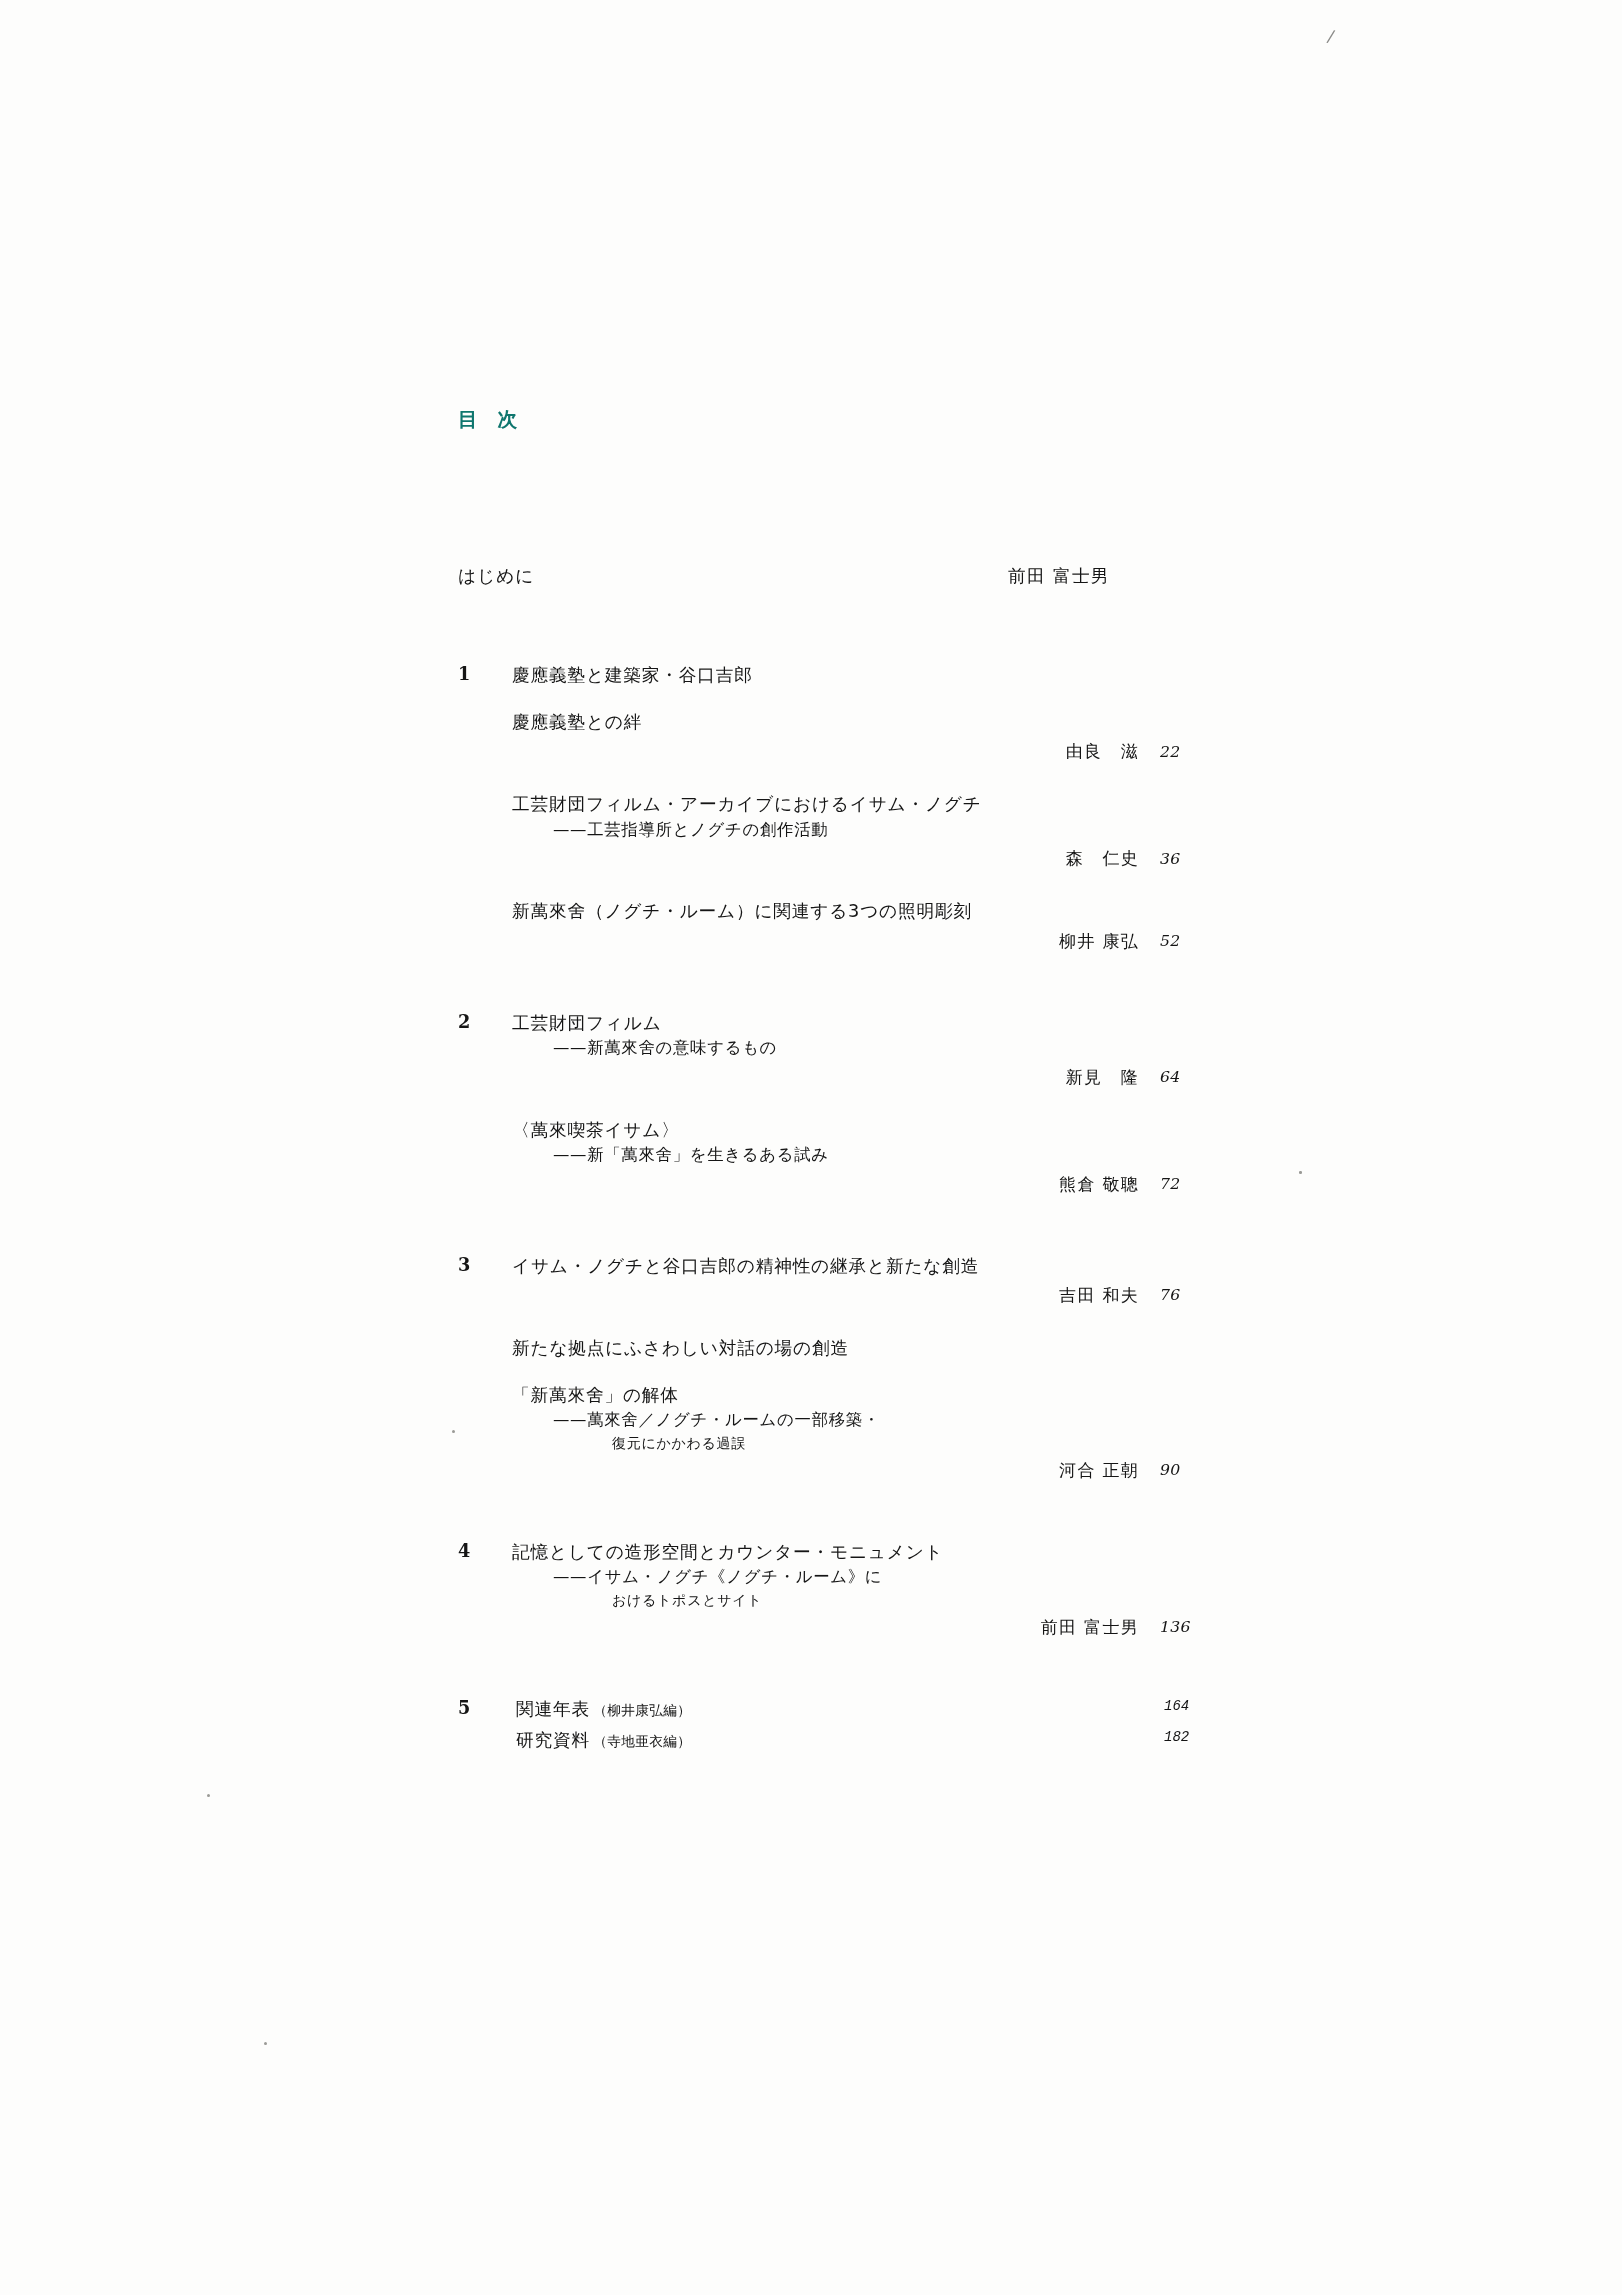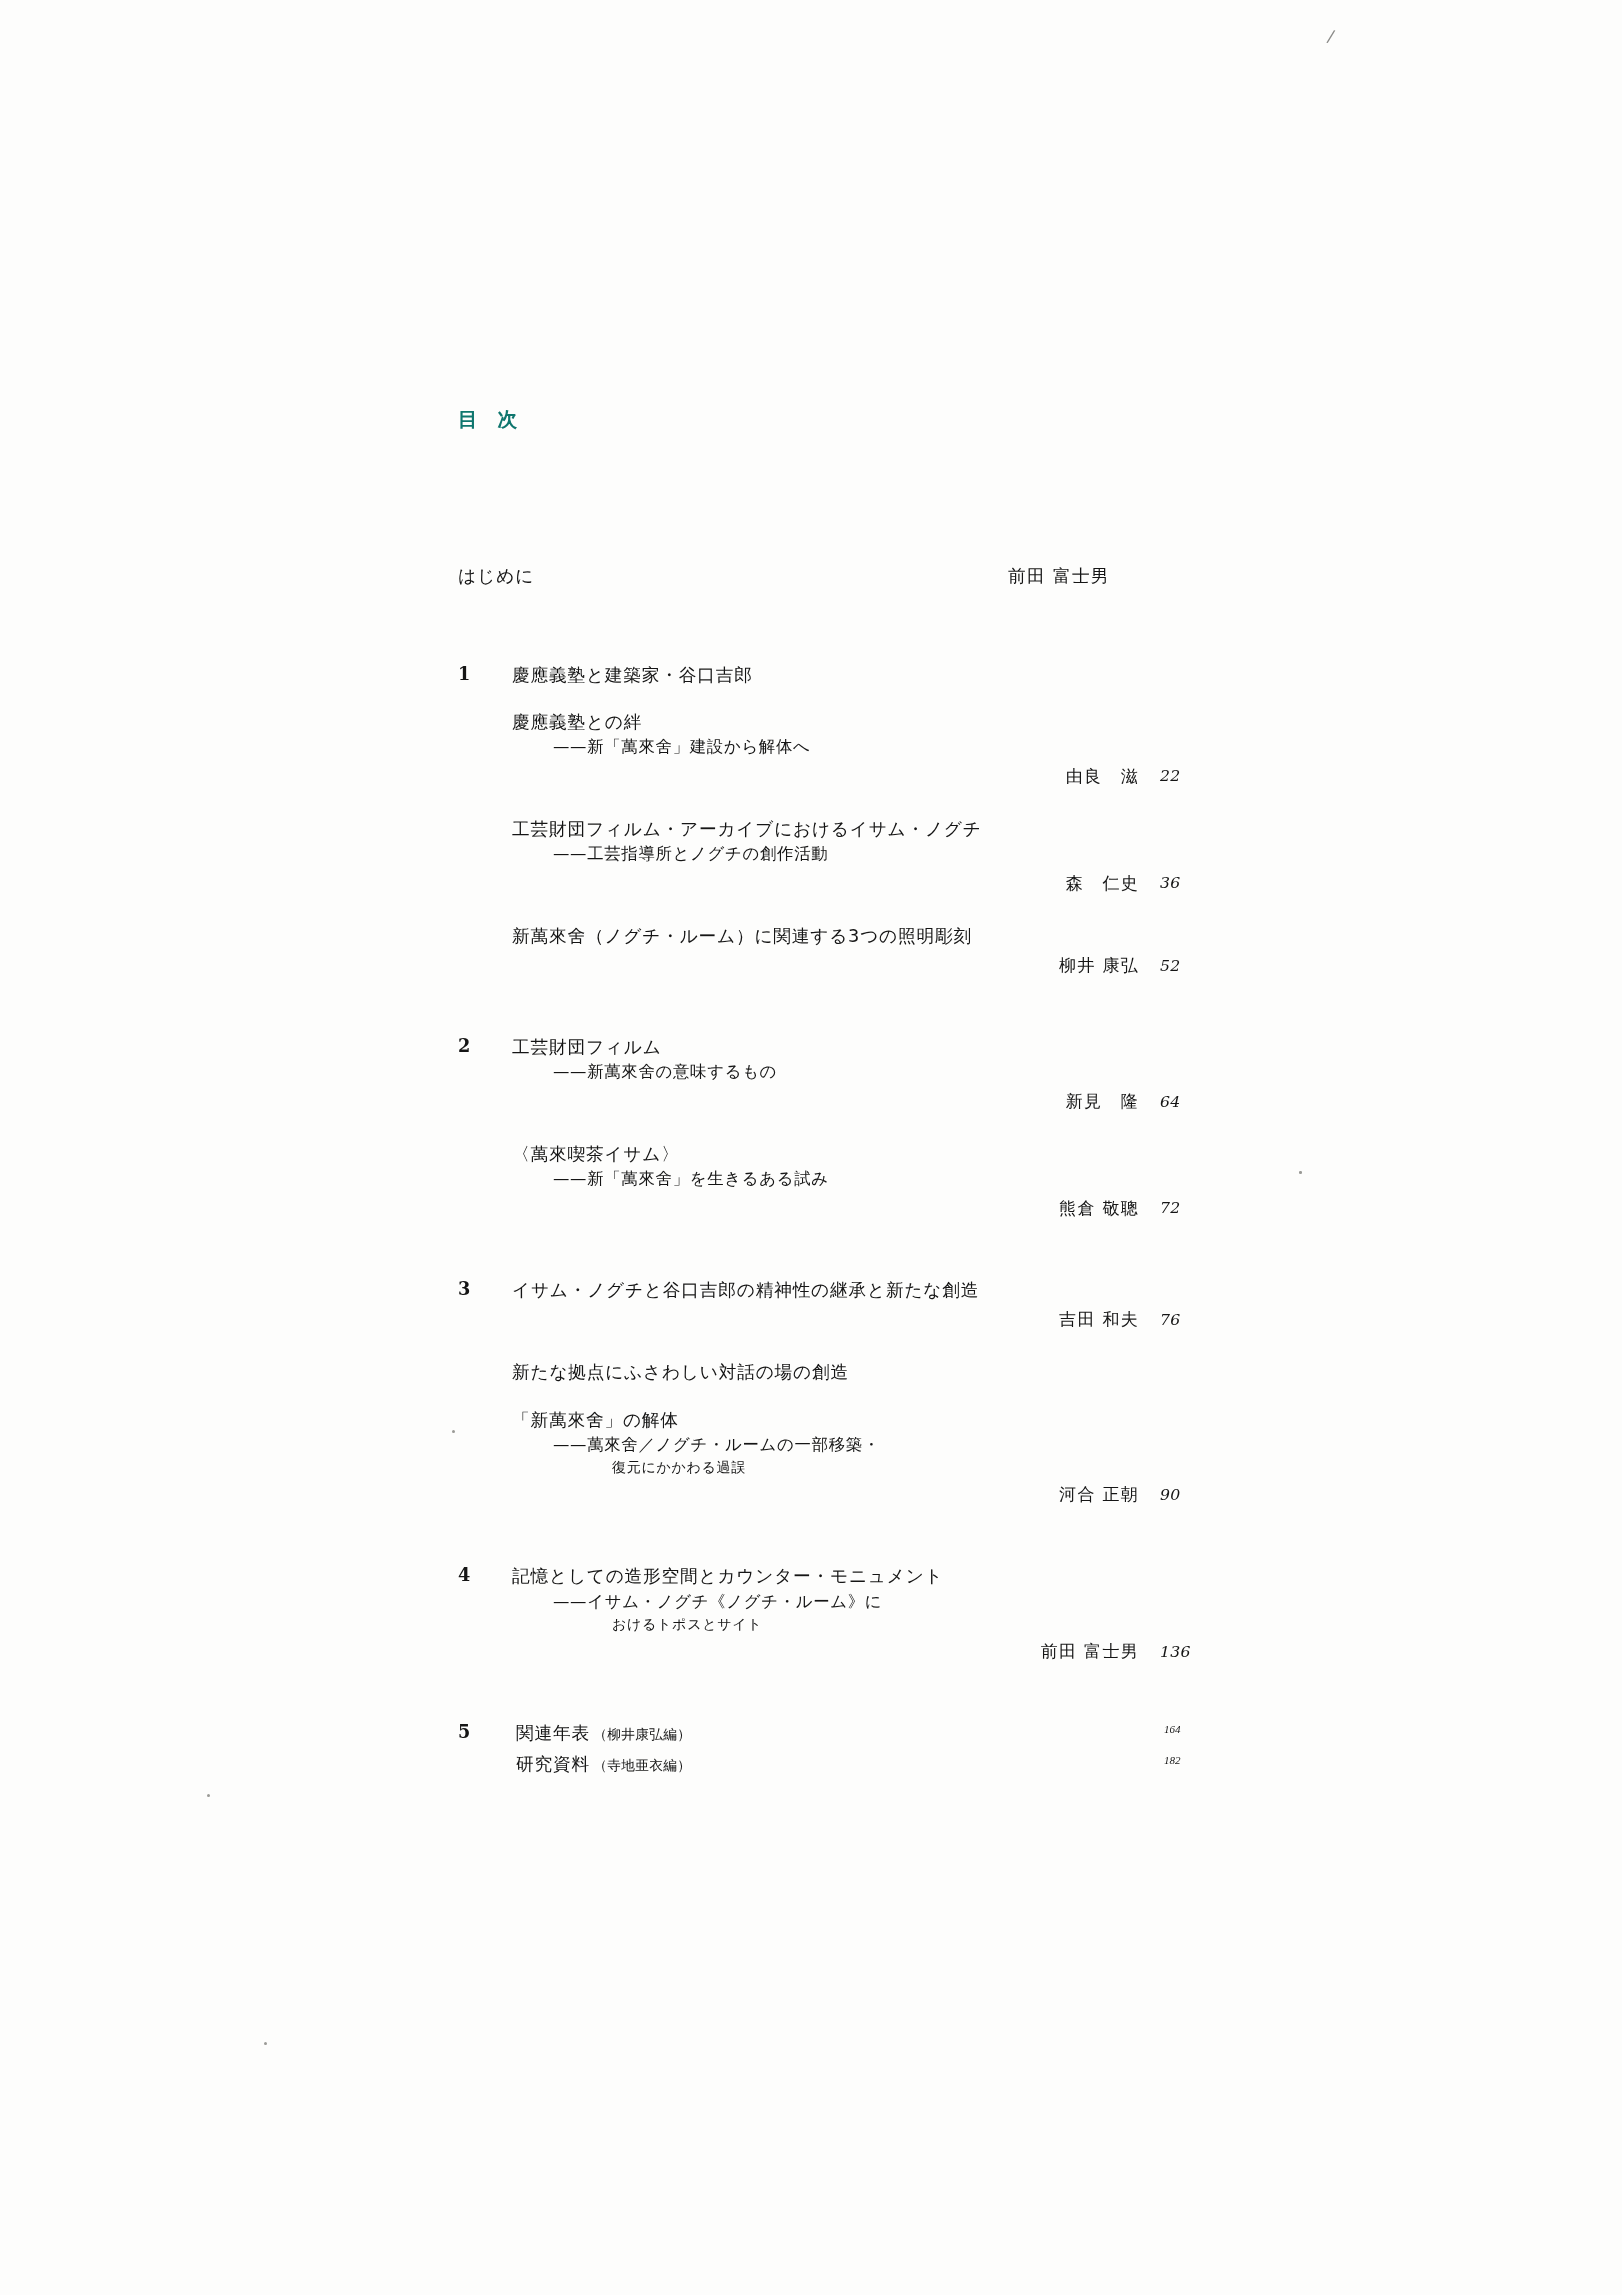--- a/index.html
+++ b/index.html
@@ -128,23 +128,23 @@
     letter-spacing: 0.8px;
   }
   .app-line .editor {
     font-size: 13.7px;
     letter-spacing: 0.3px;
   }
   .app-line .page {
     position: absolute;
     left: 648px;
     top: 1.3px;
-    font-size: 11px;
+    font-size: 14px;
     font-style: italic;
-    font-family: Liberation Serif, serif;
+    font-family: Liberation Mono, monospace;
   }
   .mark-top {
     position: absolute;
     left: 1328px;
     top: 26px;
     font-size: 17px;
     color: #8a8a88;
     transform: rotate(14deg);
   }
   .dotmark {
@@ -177,21 +177,20 @@
     </div>
 
     <div class="group">
       <div class="num">1</div>
       <div class="entries">
         <div class="entry">
           <div class="t-main">慶應義塾と建築家・谷口吉郎</div>
         </div>
         <div class="entry">
           <div class="t-main">慶應義塾との絆</div>
-          <div class="t-sub">——新「萬來舍」建設から解体へ</div>
           <div class="byline">
             <span class="author">由良　滋</span>
             <span class="page">22</span>
           </div>
         </div>
         <div class="entry">
           <div class="t-main">工芸財団フィルム・アーカイブにおけるイサム・ノグチ</div>
           <div class="t-sub">——工芸指導所とノグチの創作活動</div>
           <div class="byline">
             <span class="author">森　仁史</span>

